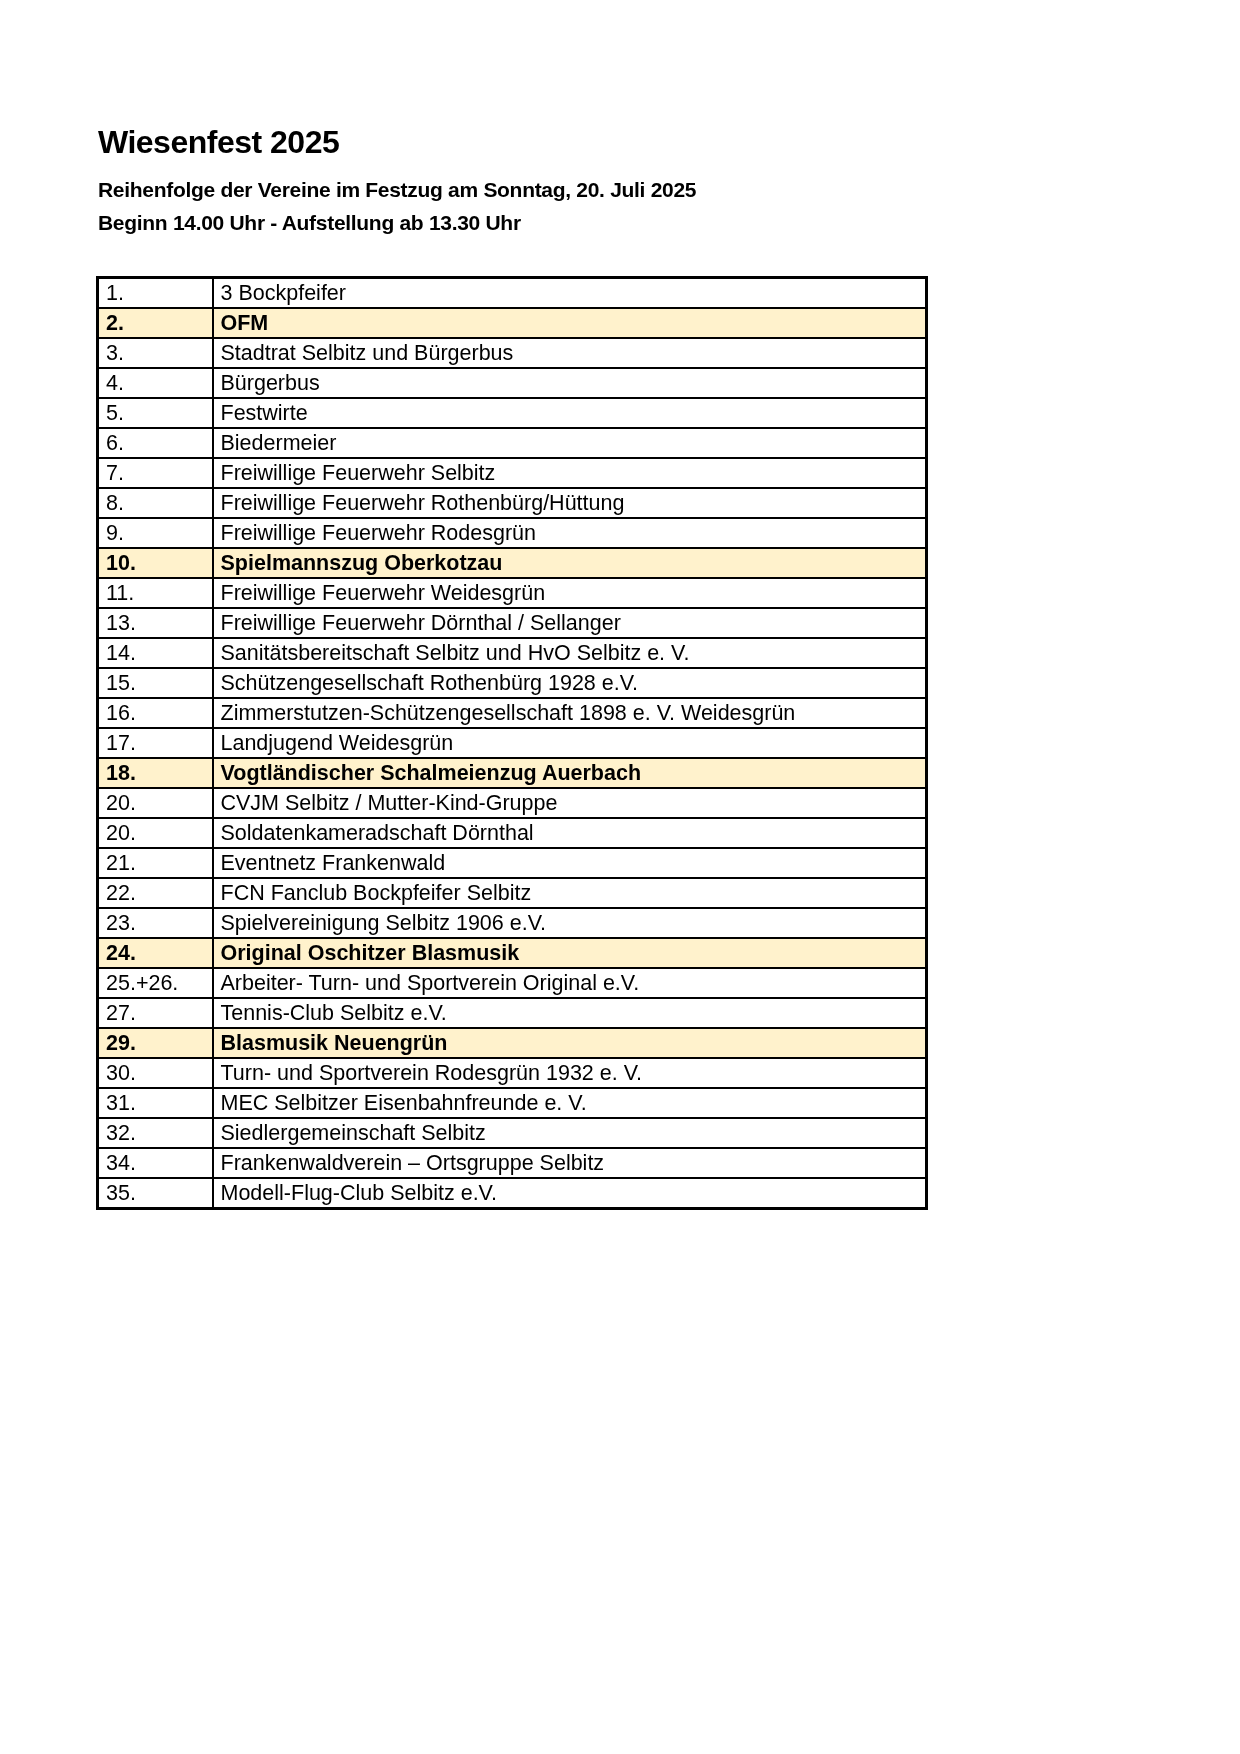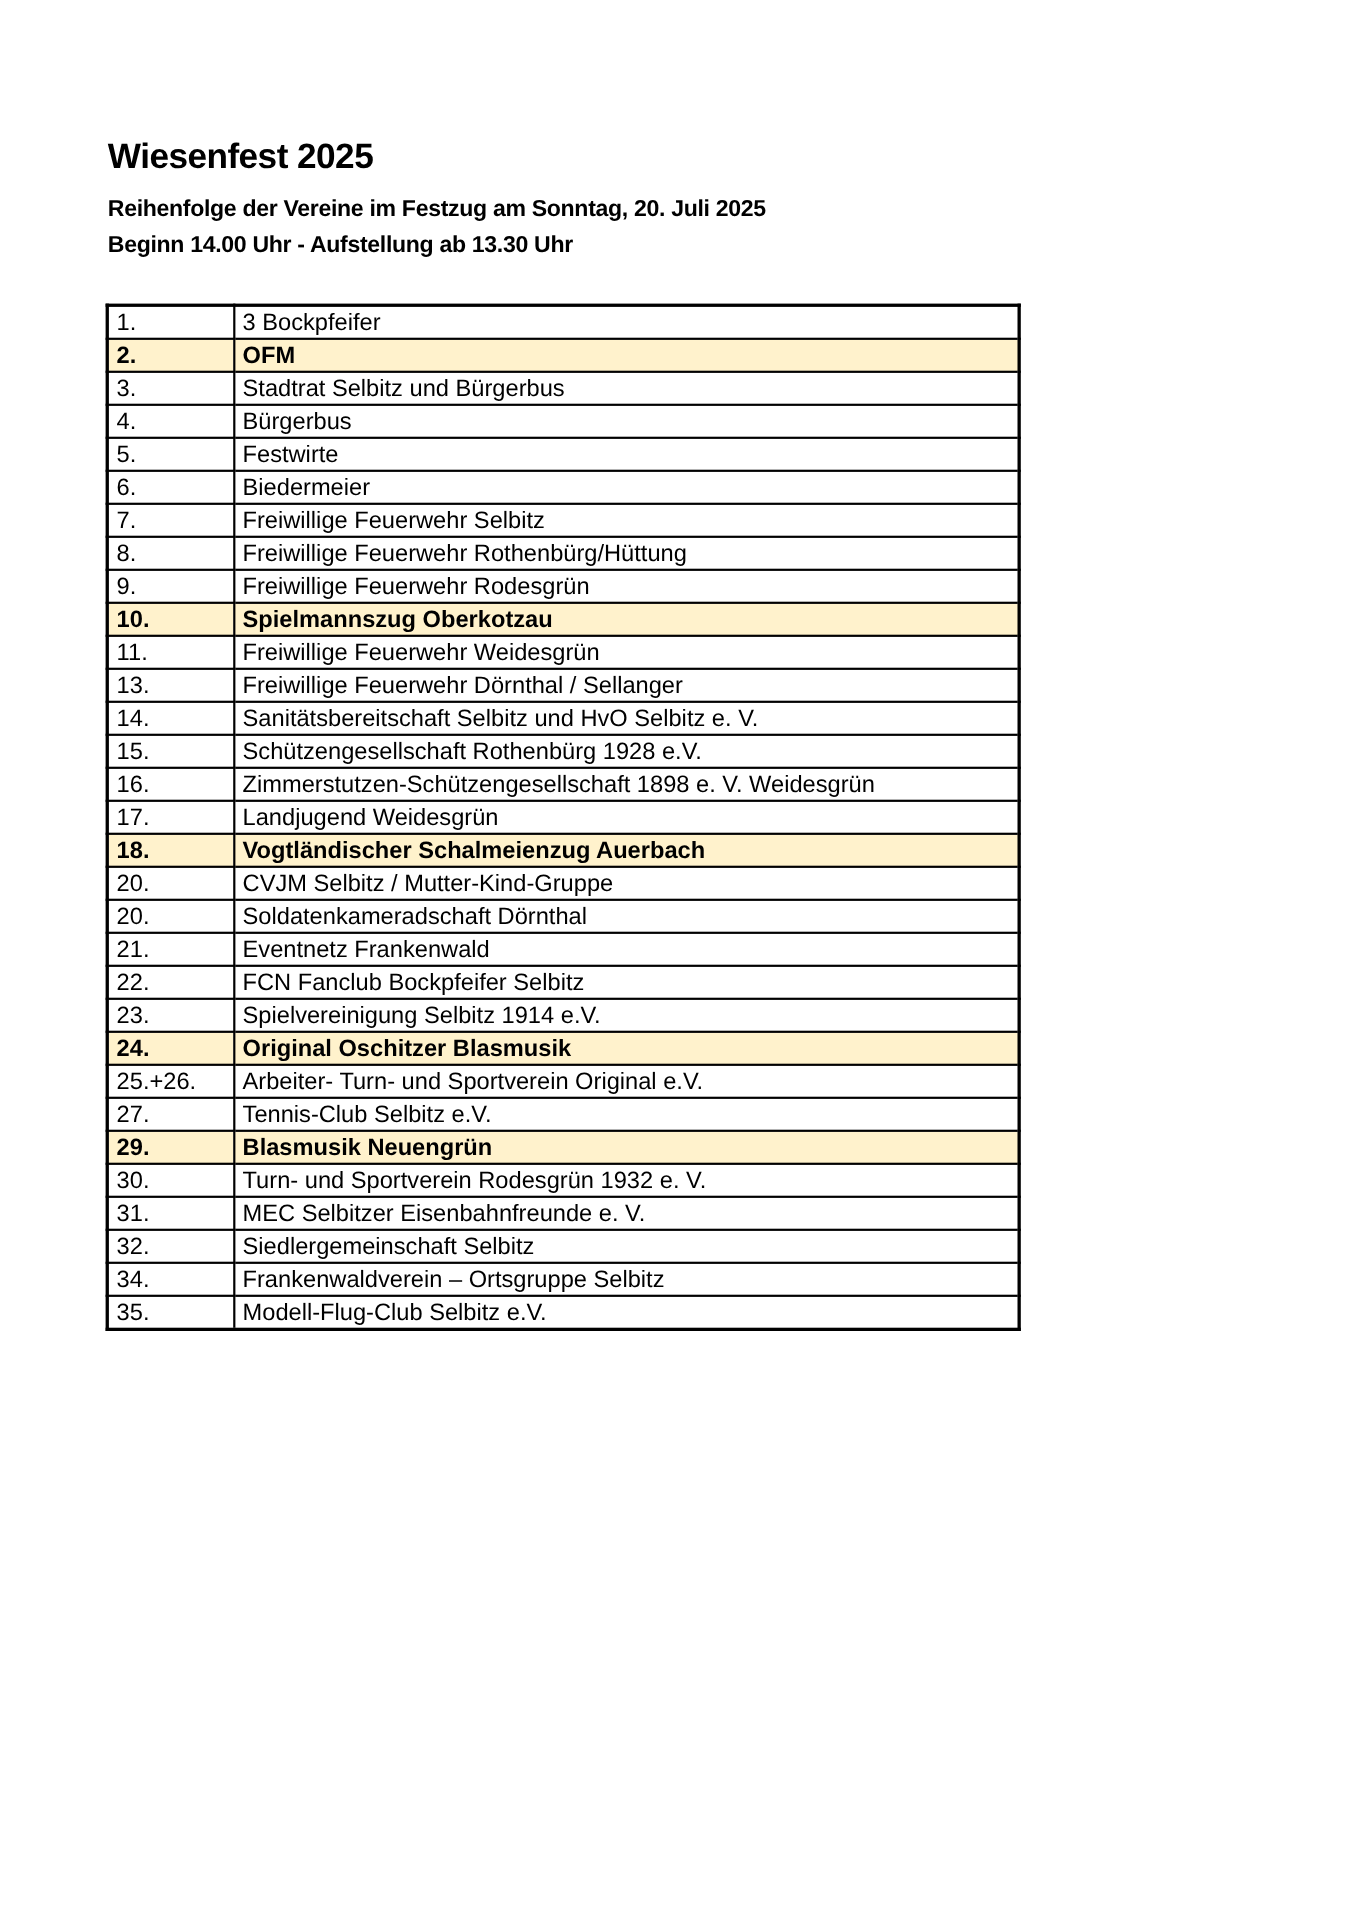--- a/index.html
+++ b/index.html
@@ -149,21 +149,21 @@
         <tr>
       <td class="num">21.</td>
       <td class="name">Eventnetz Frankenwald</td>
     </tr>
         <tr>
       <td class="num">22.</td>
       <td class="name">FCN Fanclub Bockpfeifer Selbitz</td>
     </tr>
         <tr>
       <td class="num">23.</td>
-      <td class="name">Spielvereinigung Selbitz 1914 e.V.</td>
+      <td class="name">Spielvereinigung Selbitz 1906 e.V.</td>
     </tr>
         <tr class="hl">
       <td class="num">24.</td>
       <td class="name">Original Oschitzer Blasmusik</td>
     </tr>
         <tr>
       <td class="num">25.+26.</td>
       <td class="name">Arbeiter- Turn- und Sportverein Original e.V.</td>
     </tr>
         <tr>

